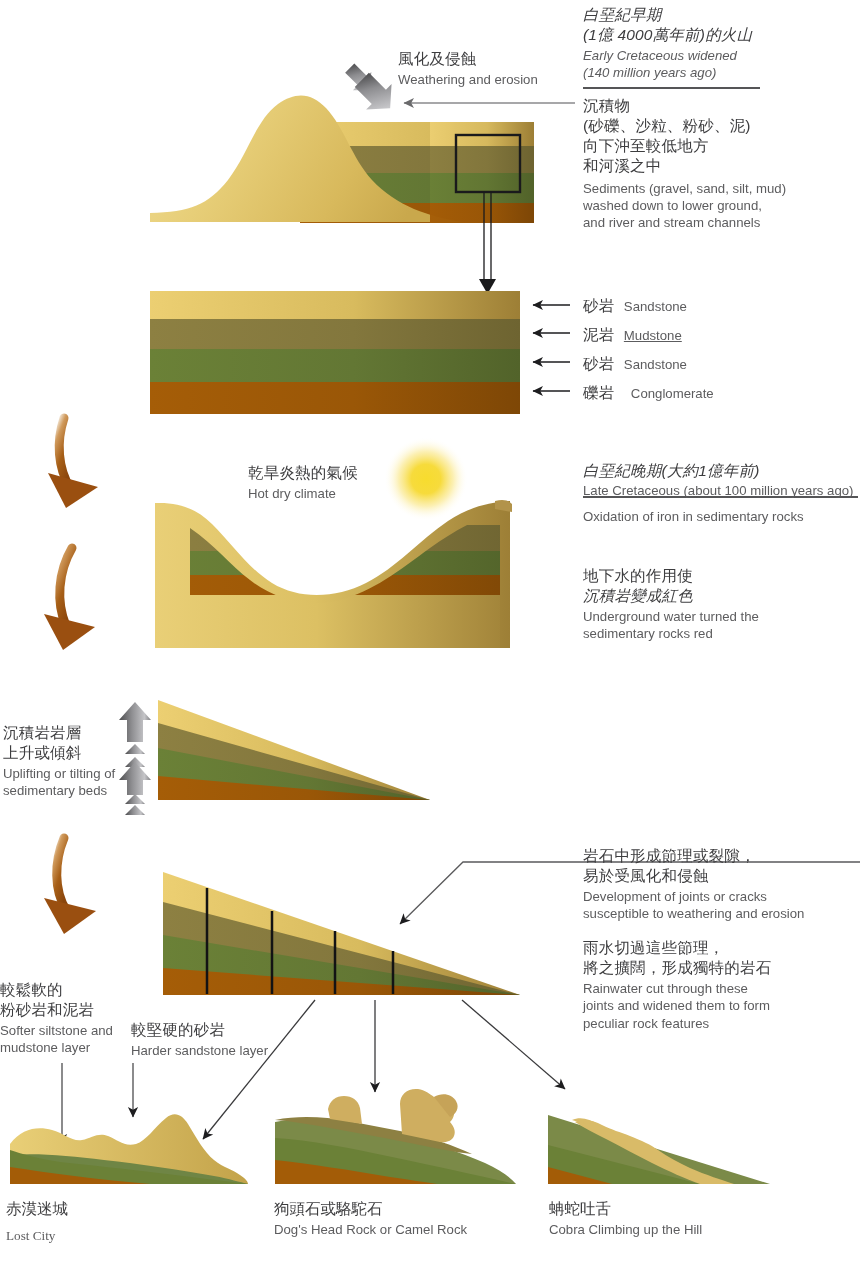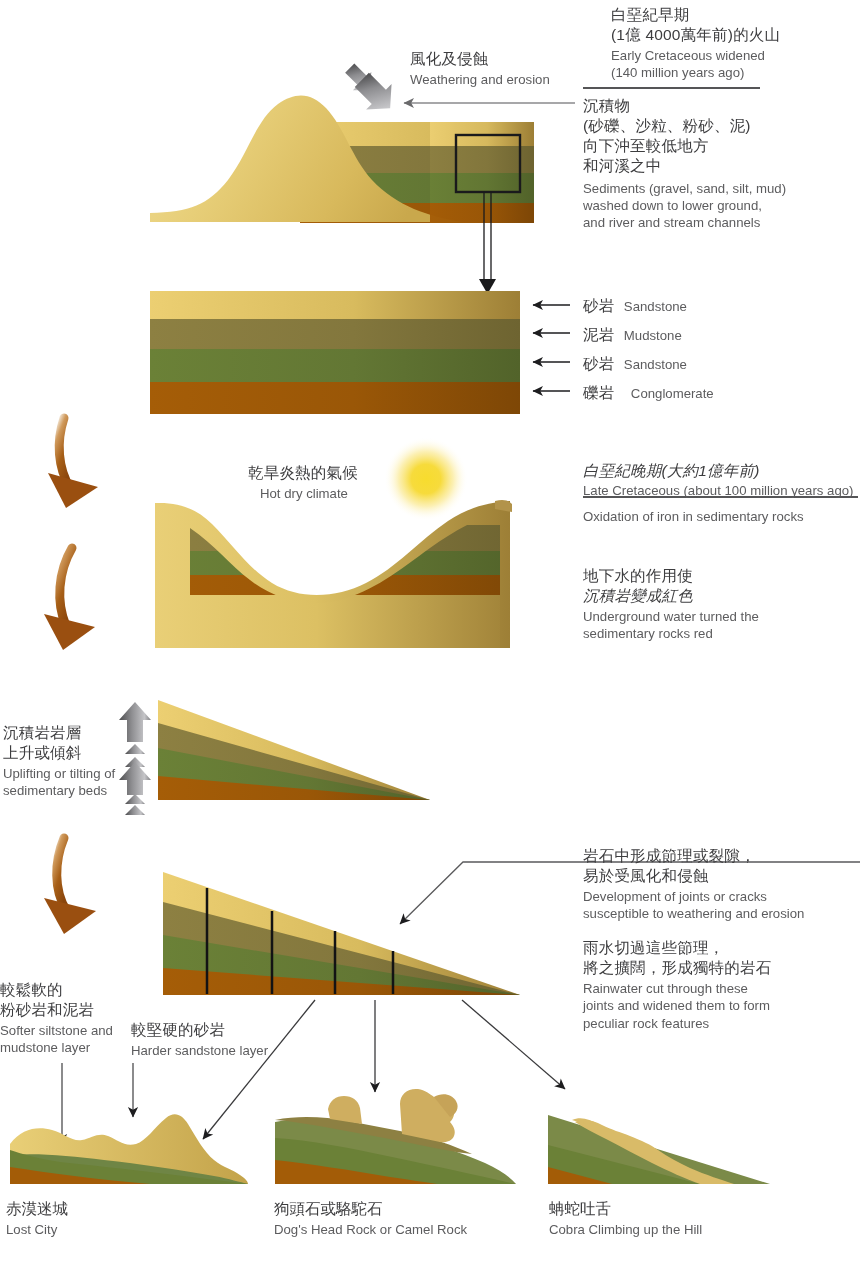--- a/index.html
+++ b/index.html
@@ -334,26 +334,26 @@
              C 668,1157 678,1162 690,1168
              C 706,1175 722,1180 734,1184
              L 700,1184
              C 686,1179 668,1171 652,1163
              C 636,1155 622,1147 608,1140
              C 596,1134 584,1128 575,1122 Z" fill="#d9bb68"></path>
     <path d="M572,1120 C 580,1116 590,1119 598,1124 C 590,1124 580,1123 572,1120 Z" fill="#d9bb68"></path>
   </g>
 </svg>
 
-<div class="blk" style="left:410px; top:49px;">
+<div class="blk" style="left:398px; top:49px;">
   <div class="txt zh" style="position:relative;">風化及侵蝕</div>
   <div class="txt en" style="position:relative; margin-top:2px;">Weathering and erosion</div>
 </div>
 
-<div class="blk" style="left:611px; top:5px;">
+<div class="blk" style="left:583px; top:5px;font-style:italic;">
   <div class="txt zh" style="position:relative;">白堊紀早期</div>
   <div class="txt zh" style="position:relative;">(1億 4000萬年前)的火山</div>
   <div class="txt en" style="position:relative; margin-top:2px;">Early Cretaceous widened</div>
   <div class="txt en" style="position:relative;">(140 million years ago)</div>
 </div>
 
 <div class="blk" style="left:583px; top:96px;">
   <div class="txt zh" style="position:relative;">沉積物</div>
   <div class="txt zh" style="position:relative;">(砂礫、沙粒、粉砂、泥)</div>
   <div class="txt zh" style="position:relative;">向下沖至較低地方</div>
@@ -362,34 +362,34 @@
   <div class="txt en" style="position:relative;">washed down to lower ground,</div>
   <div class="txt en" style="position:relative;">and river and stream channels</div>
 </div>
 
 <div class="blk" style="left:583px; top:296px;">
   <span class="txt zh" style="position:relative;">砂岩</span>
   <span class="txt en" style="position:relative; margin-left:5px;">Sandstone</span>
 </div>
 <div class="blk" style="left:583px; top:325px;">
   <span class="txt zh" style="position:relative;">泥岩</span>
-  <span class="txt en" style="position:relative; margin-left:5px;">Mudstone</span>
+  <span class="txt en" style="position:relative; margin-left:5px;text-decoration:underline;">Mudstone</span>
 </div>
 <div class="blk" style="left:583px; top:354px;">
   <span class="txt zh" style="position:relative;">砂岩</span>
   <span class="txt en" style="position:relative; margin-left:5px;">Sandstone</span>
 </div>
 <div class="blk" style="left:583px; top:383px;">
   <span class="txt zh" style="position:relative;">礫岩</span>
   <span class="txt en" style="position:relative; margin-left:12px;">Conglomerate</span>
 </div>
 
 <div class="blk" style="left:248px; top:463px;">
   <div class="txt zh" style="position:relative;">乾旱炎熱的氣候</div>
-  <div class="txt en" style="position:relative; margin-top:2px;margin-left:12px;">Hot dry climate</div>
+  <div class="txt en" style="position:relative; margin-top:2px;">Hot dry climate</div>
 </div>
 
 <div class="blk" style="left:583px; top:461px;">
   <div class="txt zh" style="position:relative;font-style:italic;">白堊紀晚期(大約1億年前)</div>
   <div class="txt en" style="position:relative; margin-top:1px;">Late Cretaceous (about 100 million years ago)</div>
 </div>
 <div class="blk" style="left:583px; top:506px;">
   <div class="txt en" style="position:relative; margin-top:2px;">Oxidation of iron in sedimentary rocks</div>
 </div>
 <div class="blk" style="left:583px; top:566px;">
@@ -426,21 +426,21 @@
   <div class="txt en" style="position:relative; margin-top:2px;">Softer siltstone and</div>
   <div class="txt en" style="position:relative;">mudstone layer</div>
 </div>
 <div class="blk" style="left:131px; top:1020px;">
   <div class="txt zh" style="position:relative;">較堅硬的砂岩</div>
   <div class="txt en" style="position:relative; margin-top:2px;">Harder sandstone layer</div>
 </div>
 
 <div class="blk" style="left:6px; top:1199px;">
   <div class="txt caption-zh" style="position:relative;">赤漠迷城</div>
-  <div class="txt caption-en" style="position:relative; margin-top:2px;">Lost City</div>
+  <div class="txt caption-en" style="position:relative; margin-top:8px;font-family:Liberation Serif, serif;">Lost City</div>
 </div>
 <div class="blk" style="left:274px; top:1199px;">
   <div class="txt caption-zh" style="position:relative;">狗頭石或駱駝石</div>
   <div class="txt caption-en" style="position:relative; margin-top:2px;">Dog's Head Rock or Camel Rock</div>
 </div>
 <div class="blk" style="left:549px; top:1199px;">
   <div class="txt caption-zh" style="position:relative;">蚺蛇吐舌</div>
   <div class="txt caption-en" style="position:relative; margin-top:2px;">Cobra Climbing up the Hill</div>
 </div>
 

